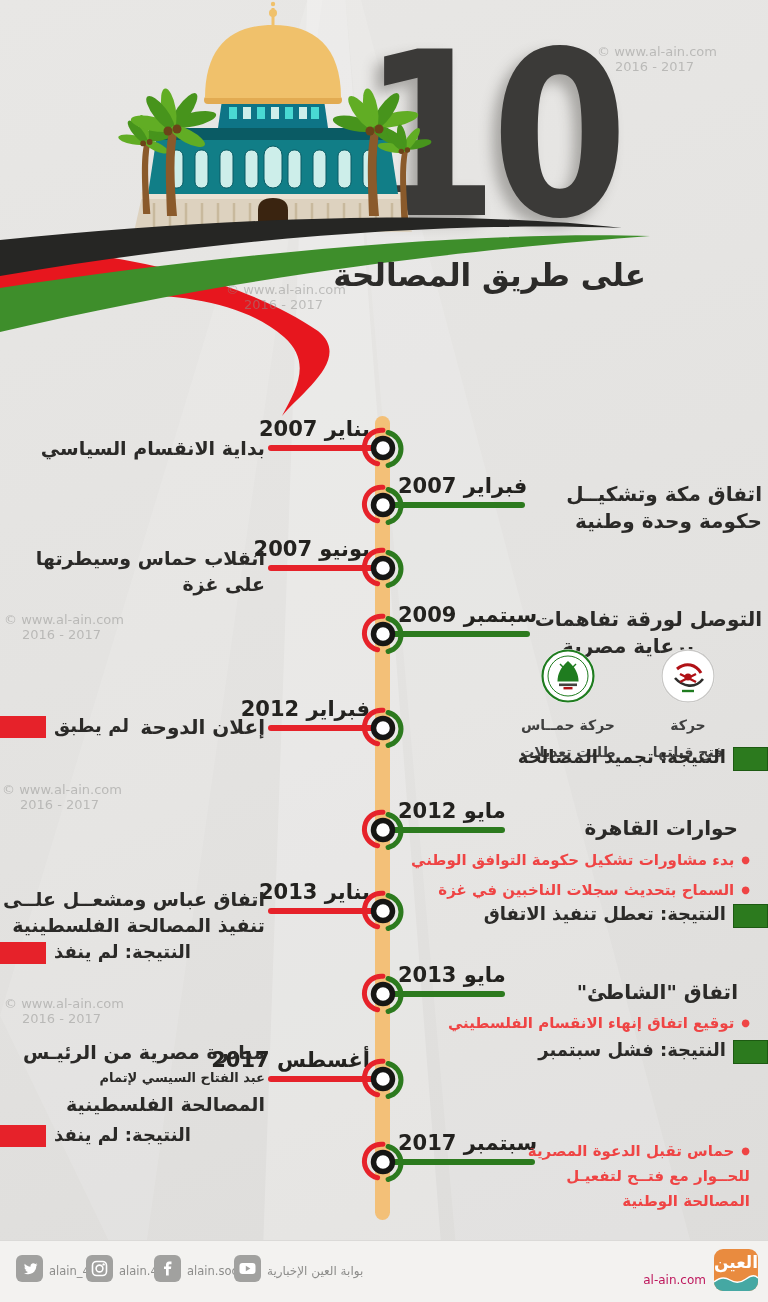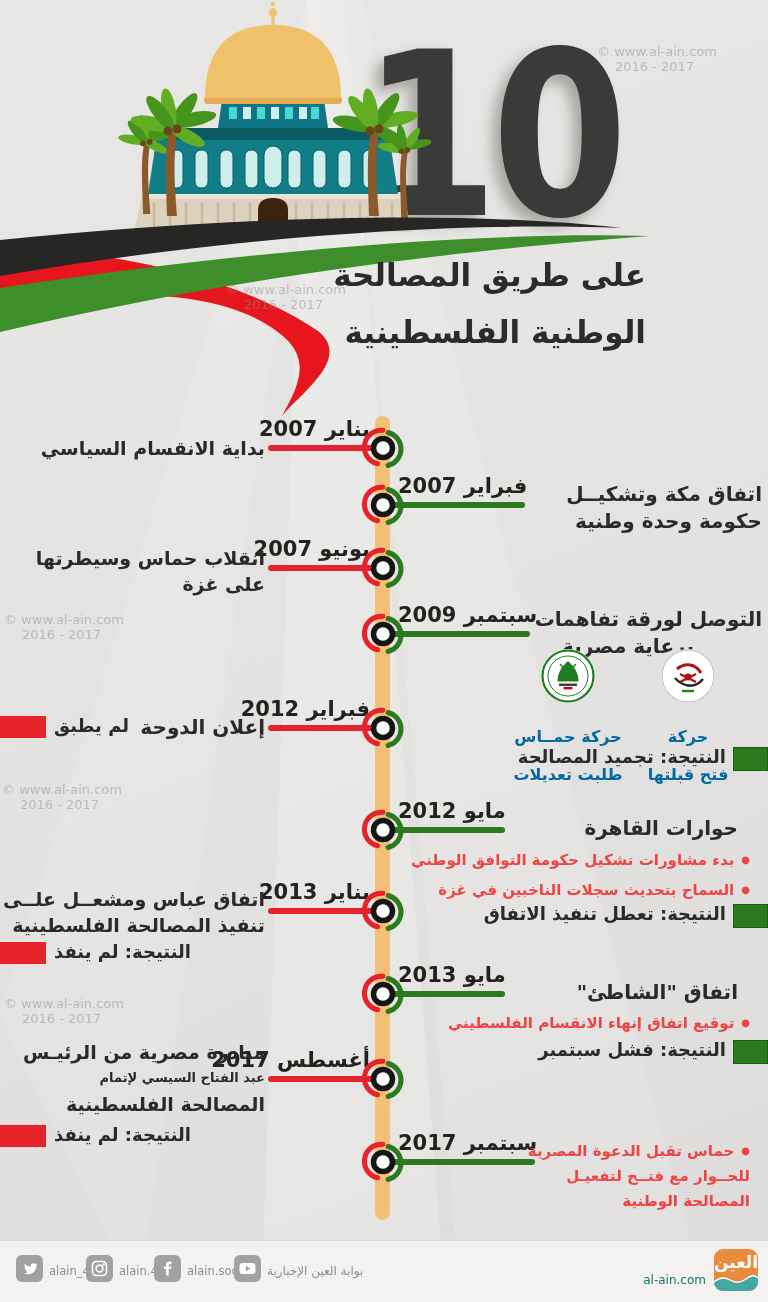--- a/index.html
+++ b/index.html
@@ -32,26 +32,26 @@
   .date{position:absolute;direction:rtl;font-weight:bold;font-size:21px;color:#23221f;white-space:nowrap;z-index:5;height:28px;line-height:28px;}
   .tl-text{position:absolute;direction:rtl;text-align:right;font-weight:bold;color:#2b2a28;z-index:5;white-space:nowrap;}
   .tl-title{position:absolute;direction:rtl;text-align:right;font-weight:bold;color:#2b2a28;z-index:5;white-space:nowrap;}
   .bullet-row{position:absolute;direction:rtl;text-align:right;color:#ef4444;z-index:5;white-space:nowrap;font-weight:bold;}
   .bullet-dot{display:inline-block;margin-left:7px;font-size:10px;vertical-align:2px;}
   .result-bar{position:absolute;height:22px;z-index:5;}
   .result-bar.red{background:#e6222a;left:0;width:46px;}
   .result-bar.green{background:#2c7a1e;right:0;width:33px;border:1px solid #1d5a12;}
   .result-text{position:absolute;direction:rtl;font-weight:bold;font-size:18px;color:#2b2a28;white-space:nowrap;z-index:5;line-height:24px;}
   .party{position:absolute;z-index:5;text-align:center;direction:rtl;}
-  .party .cap{font-size:16px;font-weight:bold;line-height:19px;color:#0369a1;margin-top:19px;}
+  .party .cap{font-size:14px;font-weight:bold;line-height:19px;color:#404040;margin-top:8px;}
   .footer{position:absolute;left:0;top:1240px;width:768px;height:62px;background:#f3f2f0;border-top:1px solid #dbdad8;z-index:8;}
   .social{position:absolute;top:14px;display:flex;align-items:center;}
   .social .lbl{color:#8d8d8b;font-size:11.5px;margin-left:6px;direction:ltr;}
   .social .lbl.ar{direction:rtl;font-size:12px;}
-  .site{position:absolute;right:62px;top:32px;color:#0f766e;font-size:12px;direction:ltr;}
+  .site{position:absolute;right:62px;top:32px;color:#be185d;font-size:12px;direction:ltr;}
   .alain-logo{position:absolute;right:10px;top:8px;width:44px;height:42px;border-radius:9px;background:#e98b3f;overflow:hidden;}
   .alain-logo .word{position:absolute;width:100%;text-align:center;top:3px;color:#fff;font-weight:bold;font-size:17px;direction:rtl;z-index:2;}
   .alain-logo svg{position:absolute;bottom:0;left:0;}
 </style>
 </head>
 <body>
 
 <div class="ray" id="ray1"></div>
 <div class="ray" id="ray2"></div>
 <div class="ray" id="ray3"></div>
@@ -167,21 +167,20 @@
 
   <g>
     <path d="M0,247 C140,252 252,286 318,331 C352,358 302,392 282,416 C297,388 312,362 284,337 C232,291 130,287 0,301 Z" fill="#e7161e"></path>
     <path d="M0,240 C240,216 460,210 622,228 C450,221 220,238 0,276 Z" fill="#262624"></path>
     <path d="M0,288 C250,250 490,231 650,236 C492,248 252,272 0,332 Z" fill="#3e8e2b"></path>
   </g>
 </svg>
 
 <div class="title-block">
   <div class="title-sub">على طريق المصالحة</div>
-  <div class="title-sub">الوطنية الفلسطينية</div>
 </div>
 
 <div id="tbar"></div>
 
 <div id="timeline-items">
     <div class="connector left" style="left: 268px; width: 106px; top: 445px;"></div>
     <div class="node" style="left: 359px; top: 424px;"><svg width="48" height="48" viewBox="0 0 48 48">
         <path d="M 23.9 6.3 A 17 17 0 0 0 18.6 39.8" stroke="#e6222a" stroke-width="5" fill="none" stroke-linecap="round"></path>
         <path d="M 29.1 8.5 A 17 17 0 0 1 29.1 41.5" stroke="#2c7a1e" stroke-width="5" fill="none" stroke-linecap="round"></path>
         <circle cx="24" cy="24" r="9.5" fill="#ffffff" stroke="#161614" stroke-width="5.5"></circle>

